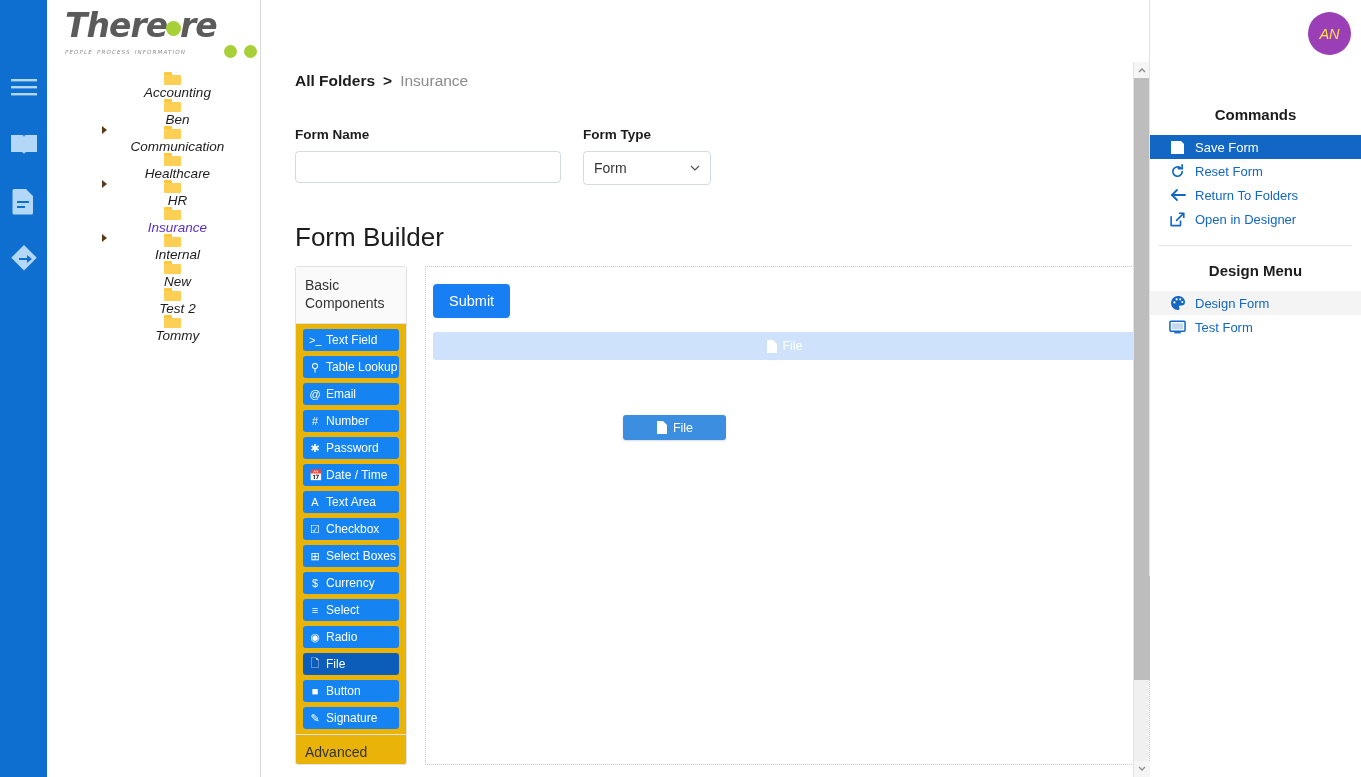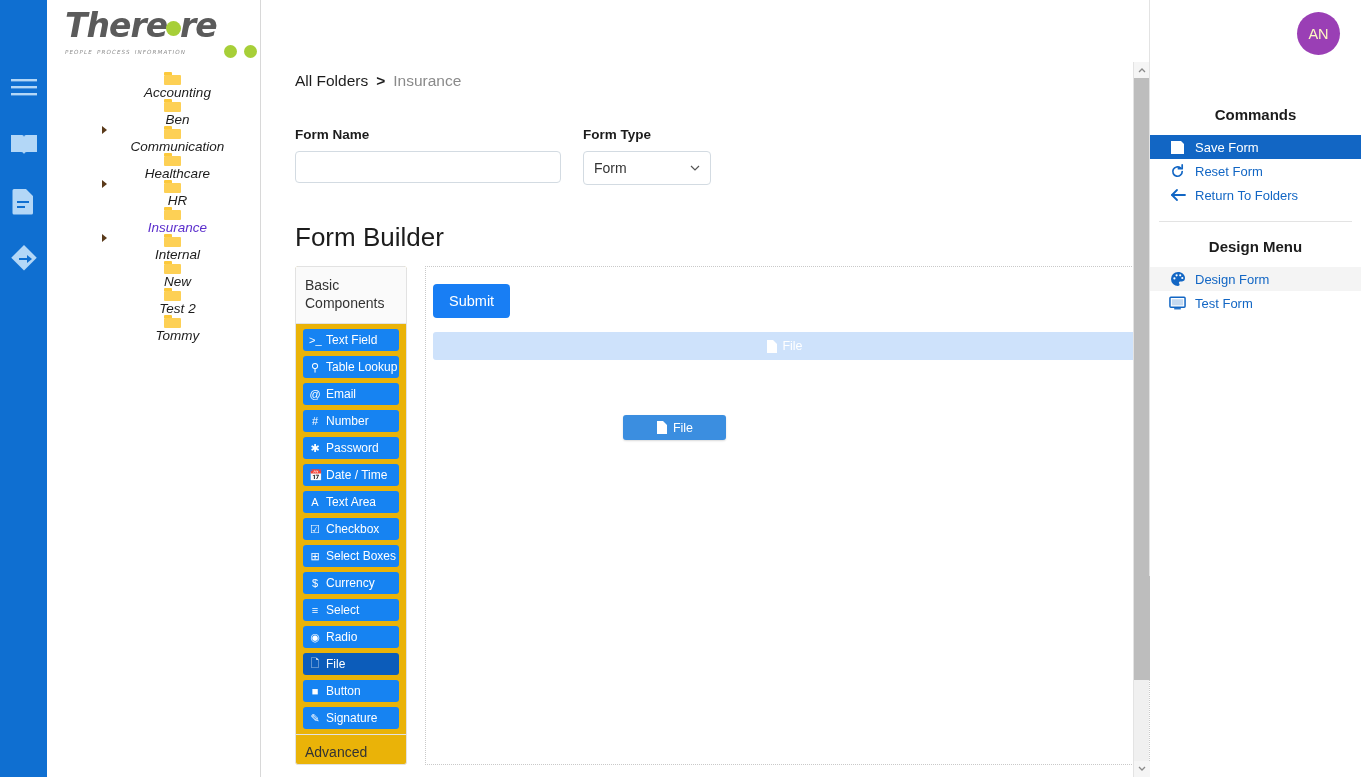--- a/index.html
+++ b/index.html
@@ -58,31 +58,31 @@
     background: #fdd055; border-radius: 1px;
   }
   .tree-row .lbl { color: #1c1c1c; white-space: nowrap; }
   .tree-row .lbl.link { color: #5b2ecc; }
 
   
   .main {
     flex: 1; height: 777px; position: relative; background: #fff; overflow: hidden;
   }
   .avatar {
-    position: absolute; top: 12px; right: 21px;
+    position: absolute; top: 12px; right: 10px;
     width: 43px; height: 43px; border-radius: 50%;
-    background: #9a3fb5; color: #fef9c3; font-size: 14.5px;
-    display: flex; align-items: center; justify-content: center; cursor: pointer; z-index: 10;
+    background: #9a3fb5; color: #fde047; font-size: 14.5px;
+    display: flex; align-items: center; justify-content: center; cursor: pointer; z-index: 10; font-style: italic;
   }
   .content-scroll {
     position: absolute; left: 0; top: 0; width: 889px; height: 777px;
     padding: 72px 0 0 34px;
   }
   .breadcrumb { font-size: 15.5px; display: flex; gap: 8px; align-items: baseline; }
-  .breadcrumb .crumb-root { color: #1c1c1c; font-weight: normal; cursor: pointer; }
+  .breadcrumb .crumb-root { color: #1c1c1c; font-weight: bold; cursor: pointer; }
   .breadcrumb .crumb-sep { color: #1c1c1c; font-weight: bold; }
   .breadcrumb .crumb-cur { color: #8a8a8a; }
 
   .field-row { display: flex; gap: 22px; margin-top: 37px; }
   .field-label { font-size: 13.5px; font-weight: bold; color: #1c1c1c; margin-bottom: 9px; }
   .text-input {
     width: 266px; height: 32px; border: 1px solid #d3dbe2; border-radius: 4px;
     background: #fff; padding: 0 9px; font-size: 13.5px; font-family: "Liberation Sans", sans-serif;
     outline: none; color: #333;
   }
@@ -424,20 +424,30 @@
             <span>Reset Form</span>
           </div>
           <div class="cmd-item">
             <span class="cmd-ic">
               <svg width="16" height="14" viewBox="0 0 16 14">
                 <path d="M15 7H2" stroke="currentColor" stroke-width="1.8" stroke-linecap="round"></path>
                 <path d="M7 2L2 7l5 5" stroke="currentColor" stroke-width="1.8" fill="none" stroke-linecap="round" stroke-linejoin="round"></path>
               </svg>
             </span>
             <span>Return To Folders</span>
+          </div>
+          <div class="cmd-item">
+            <span class="cmd-ic">
+              <svg width="15" height="15" viewBox="0 0 16 16">
+                <path d="M1.2 4.5v10h10V9" stroke="currentColor" stroke-width="1.7" fill="none" stroke-linejoin="round"></path>
+                <path d="M7 9l7.3-7.3" stroke="currentColor" stroke-width="1.7" fill="none" stroke-linecap="round"></path>
+                <path d="M9.5 1.3h5.2v5.2" stroke="currentColor" stroke-width="1.7" fill="none" stroke-linejoin="round"></path>
+              </svg>
+            </span>
+            <span>Open in Designer</span>
           </div>
         </div>
       <div class="cmd-sep"></div>
       <div class="cmd-block2">
         <div class="cmd-title">Design Menu</div>
         <div id="design-list">
             <div class="cmd-item hovered">
               <span class="cmd-ic">
                 <svg width="16" height="16" viewBox="0 0 16 16">
                   <path d="M8 1a7 7 0 0 0 0 14c1 0 1.6-.6 1.6-1.4 0-.4-.2-.7-.4-1-.2-.2-.3-.5-.3-.8 0-.7.6-1.3 1.3-1.3H12A3.5 3.5 0 0 0 15 7c0-3.3-3.1-6-7-6z" fill="currentColor"></path>

